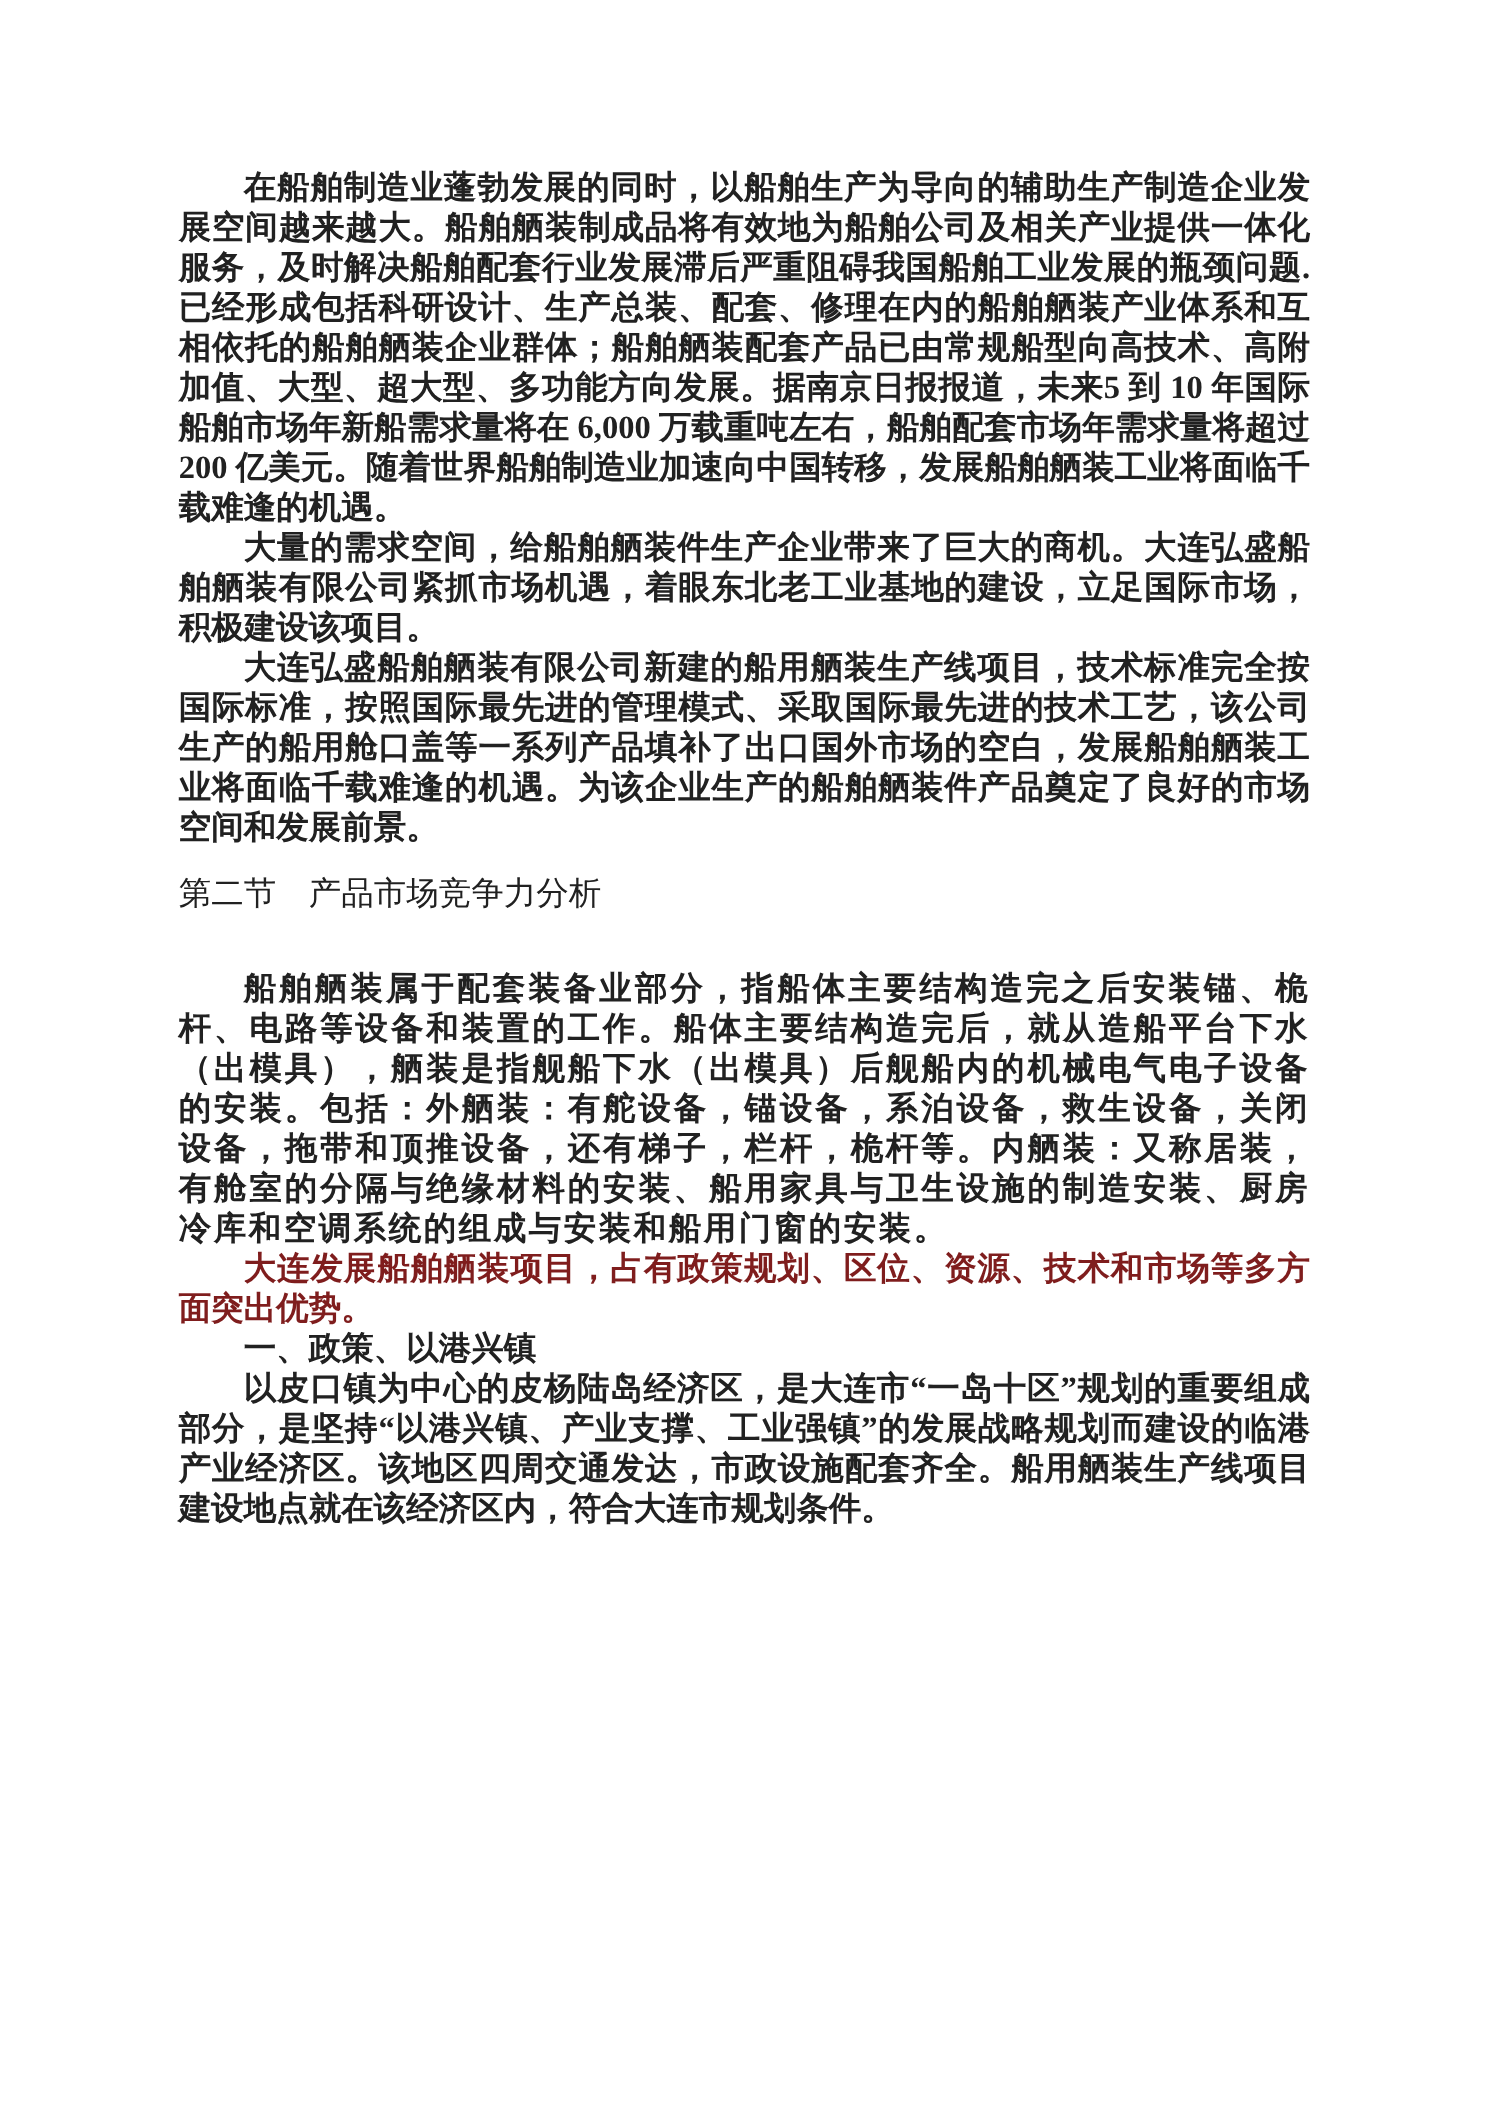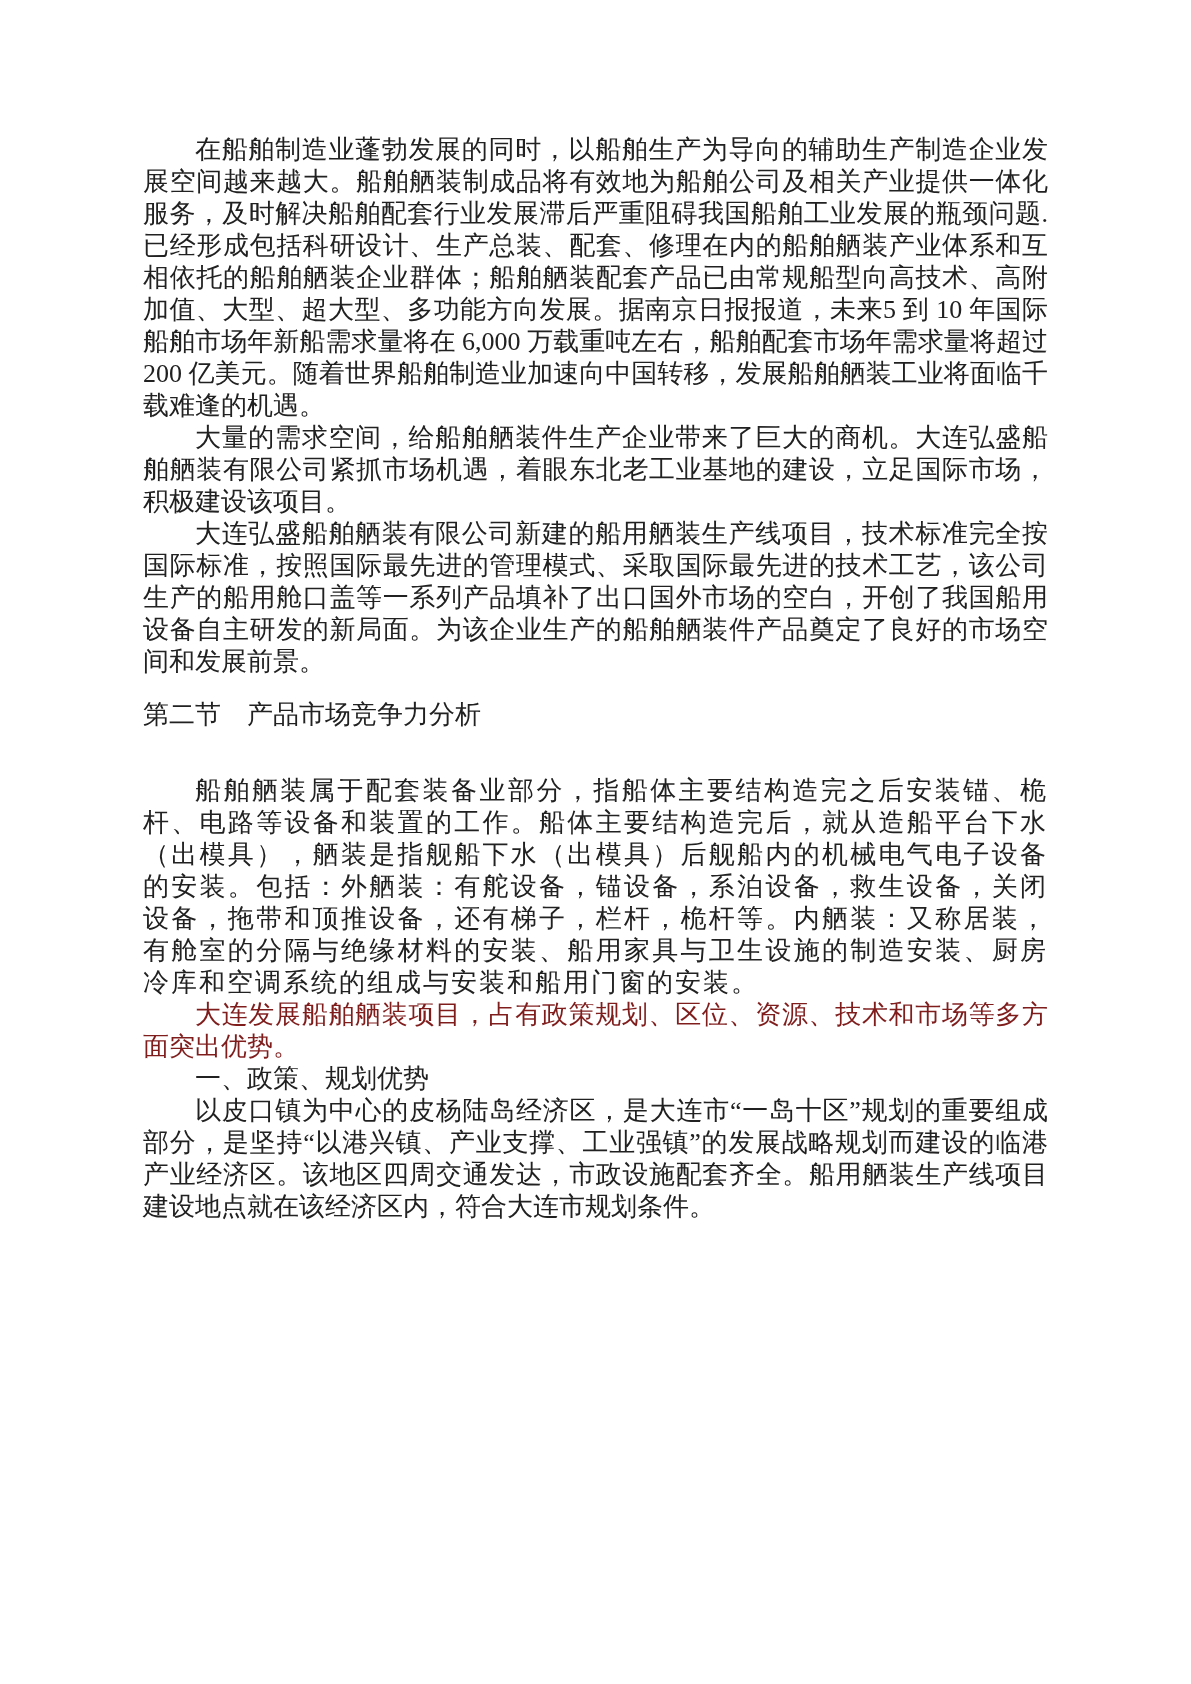--- a/index.html
+++ b/index.html
@@ -19,21 +19,21 @@
     width: 1191px;
     height: 1684px;
     padding: 134px 143px 0 143px;
     background: #ffffff;
     color: #212121;
   }
   .blk {
     margin: 0;
     font-size: 26px;
     line-height: 32px;
-    font-weight: normal;
+    font-weight: bold;
     text-align: justify;
     text-justify: inter-character;
     text-indent: 2em;
     color: #212121;
   }
   .blk.heading {
     text-align: left;
     text-indent: 0;
     margin: 21px 0 36px 0;
     font-weight: normal;
@@ -48,19 +48,19 @@
     letter-spacing: 2px;
     margin-top: 44px;
   }
 </style>
 </head>
 <body>
 
 <main class="page">
     <p class="blk paragraph">在船舶制造业蓬勃发展的同时，以船舶生产为导向的辅助生产制造企业发展空间越来越大。船舶舾装制成品将有效地为船舶公司及相关产业提供一体化服务，及时解决船舶配套行业发展滞后严重阻碍我国船舶工业发展的瓶颈问题.已经形成包括科研设计、生产总装、配套、修理在内的船舶舾装产业体系和互相依托的船舶舾装企业群体；船舶舾装配套产品已由常规船型向高技术、高附加值、大型、超大型、多功能方向发展。据南京日报报道，未来5 到 10 年国际船舶市场年新船需求量将在 6,000 万载重吨左右，船舶配套市场年需求量将超过 200 亿美元。随着世界船舶制造业加速向中国转移，发展船舶舾装工业将面临千载难逢的机遇。</p>
     <p class="blk paragraph">大量的需求空间，给船舶舾装件生产企业带来了巨大的商机。大连弘盛船舶舾装有限公司紧抓市场机遇，着眼东北老工业基地的建设，立足国际市场，积极建设该项目。</p>
-    <p class="blk paragraph">大连弘盛船舶舾装有限公司新建的船用舾装生产线项目，技术标准完全按国际标准，按照国际最先进的管理模式、采取国际最先进的技术工艺，该公司生产的船用舱口盖等一系列产品填补了出口国外市场的空白，开创了我国船用设备自主研发的新局面。为该企业生产的船舶舾装件产品奠定了良好的市场空间和发展前景。</p>
+    <p class="blk paragraph">大连弘盛船舶舾装有限公司新建的船用舾装生产线项目，技术标准完全按国际标准，按照国际最先进的管理模式、采取国际最先进的技术工艺，该公司生产的船用舱口盖等一系列产品填补了出口国外市场的空白，发展船舶舾装工业将面临千载难逢的机遇。为该企业生产的船舶舾装件产品奠定了良好的市场空间和发展前景。</p>
     <h2 class="blk heading">第二节　产品市场竞争力分析</h2>
     <p class="blk paragraph-wide">船舶舾装属于配套装备业部分，指船体主要结构造完之后安装锚、桅杆、电路等设备和装置的工作。船体主要结构造完后，就从造船平台下水（出模具），舾装是指舰船下水（出模具）后舰船内的机械电气电子设备的安装。包括：外舾装：有舵设备，锚设备，系泊设备，救生设备，关闭设备，拖带和顶推设备，还有梯子，栏杆，桅杆等。内舾装：又称居装，有舱室的分隔与绝缘材料的安装、船用家具与卫生设施的制造安装、厨房冷库和空调系统的组成与安装和船用门窗的安装。</p>
     <p class="blk paragraph-muted">大连发展船舶舾装项目，占有政策规划、区位、资源、技术和市场等多方面突出优势。</p>
-    <h3 class="blk subheading">一、政策、规划优势</h3>
+    <h3 class="blk subheading">一、政策、以港兴镇</h3>
     <p class="blk paragraph">以皮口镇为中心的皮杨陆岛经济区，是大连市“一岛十区”规划的重要组成部分，是坚持“以港兴镇、产业支撑、工业强镇”的发展战略规划而建设的临港产业经济区。该地区四周交通发达，市政设施配套齐全。船用舾装生产线项目建设地点就在该经济区内，符合大连市规划条件。</p>
   </main>
 
 </body></html>

